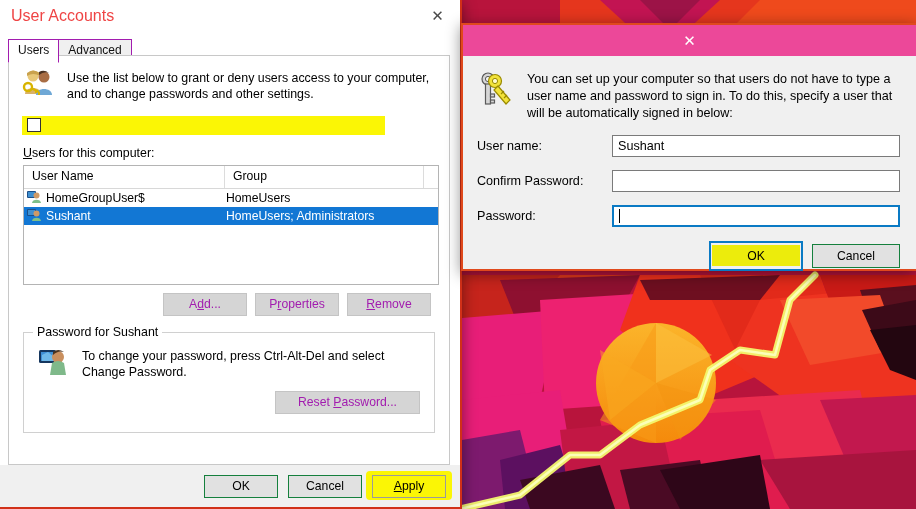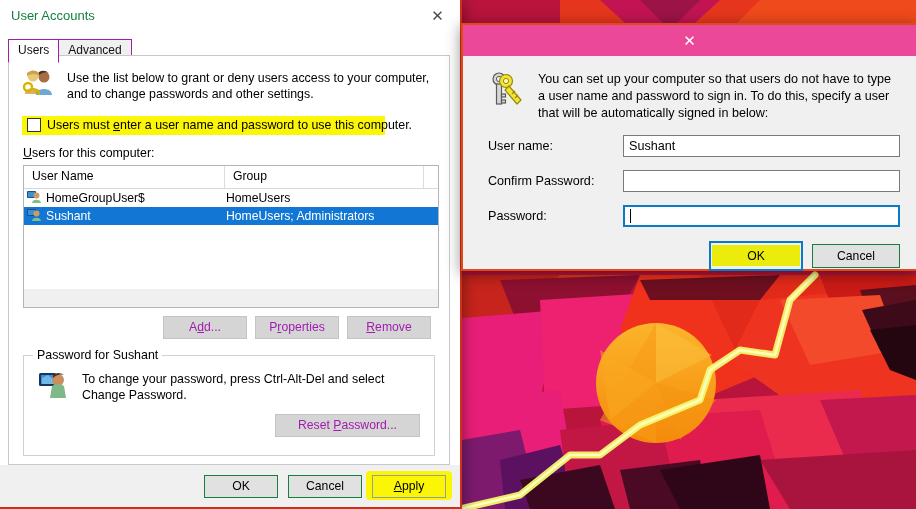--- a/index.html
+++ b/index.html
@@ -51,21 +51,21 @@
   
   #dlg-users {
     left: 0; top: 0;
     width: 462px; height: 509px;
     border: 2px solid #d13018;
     border-top: none; border-left: none;
     box-sizing: border-box;
     background: #fff;
   }
   #dlg-users .titlebar { background: #ffffff; }
-  #dlg-users .title-text { color: #15803d; font-size: 13px; }
+  #dlg-users .title-text { color: #ef4444; font-size: 16px; }
   #dlg-users .close-btn { color: #4a4a4a; }
 
   .tabstrip {
     position: relative;
     height: 24px;
     margin: 8px 0 0 8px;
     display: flex;
     align-items: flex-end;
   }
   .tab {
@@ -130,21 +130,21 @@
   .check-label u { text-decoration: underline; }
 
   .list-caption {
     font-size: 12.4px; color: #000;
     margin: 11px 0 5px 14px;
   }
   .list-caption u { text-decoration: underline; }
 
   .listview {
     margin: 0 0 0 14px;
-    width: 416px; height: 143px;
+    width: 416px; height: 120px;
     border: 1px solid #b4b4b4;
     background: #f0f0f0;
     box-sizing: border-box;
     overflow: hidden;
   }
   .lv-head {
     display: flex;
     height: 22px;
     background: #fff;
     border-bottom: 1px solid #d8d8d8;
@@ -247,21 +247,21 @@
     left: 461px; top: 23px;
     width: 455px; height: 248px;
     border: 2px solid #e0491c;
     border-right: none;
     box-sizing: border-box;
   }
   #dlg-signin .titlebar { background: #ec4899; flex-direction: column; }
   #dlg-signin .title-text { color: #fff; font-size: 13px; }
   #dlg-signin .close-btn { color: #fff; }
 
-  .si-body { padding: 14px 16px 0 14px; margin-left: 11px; }
+  .si-body { padding: 14px 16px 0 14px; }
   .si-intro { display: flex; }
   .si-intro-text {
     font-size: 12.6px; color: #000;
     line-height: 17px; margin-left: 14px; margin-top: 1px;
   }
   .field-row {
     display: flex; align-items: center;
     margin-top: 13px;
   }
   .field-label { width: 135px; font-size: 12.6px; color: #000; }
@@ -389,21 +389,20 @@
             <circle cx="7" cy="19" r="4" fill="none" stroke="#d8b400" stroke-width="2.4"></circle>
             <path d="M10,20 L18,24" stroke="#d8b400" stroke-width="2.4" fill="none"></path>
             <path d="M15,22 L15,25 M18,24 L18,27" stroke="#d8b400" stroke-width="2" fill="none"></path>
           </svg>
         </span>
         <div class="intro-text">Use the list below to grant or deny users access to your computer, and to change passwords and other settings.</div>
       </div>
 
       <div class="check-row">
         <div class="checkbox"></div>
-        <div class="check-label"><span>Users must </span><u>e</u><span>nter a user name and password to use this computer.</span></div>
       </div>
 
       <div class="list-caption"><u>U</u><span>sers for this computer:</span></div>
 
       <div class="listview">
         <div class="lv-head">
           <div class="col-user">User Name</div>
           <div class="col-group">Group</div>
           <div class="col-extra"></div>
         </div>

